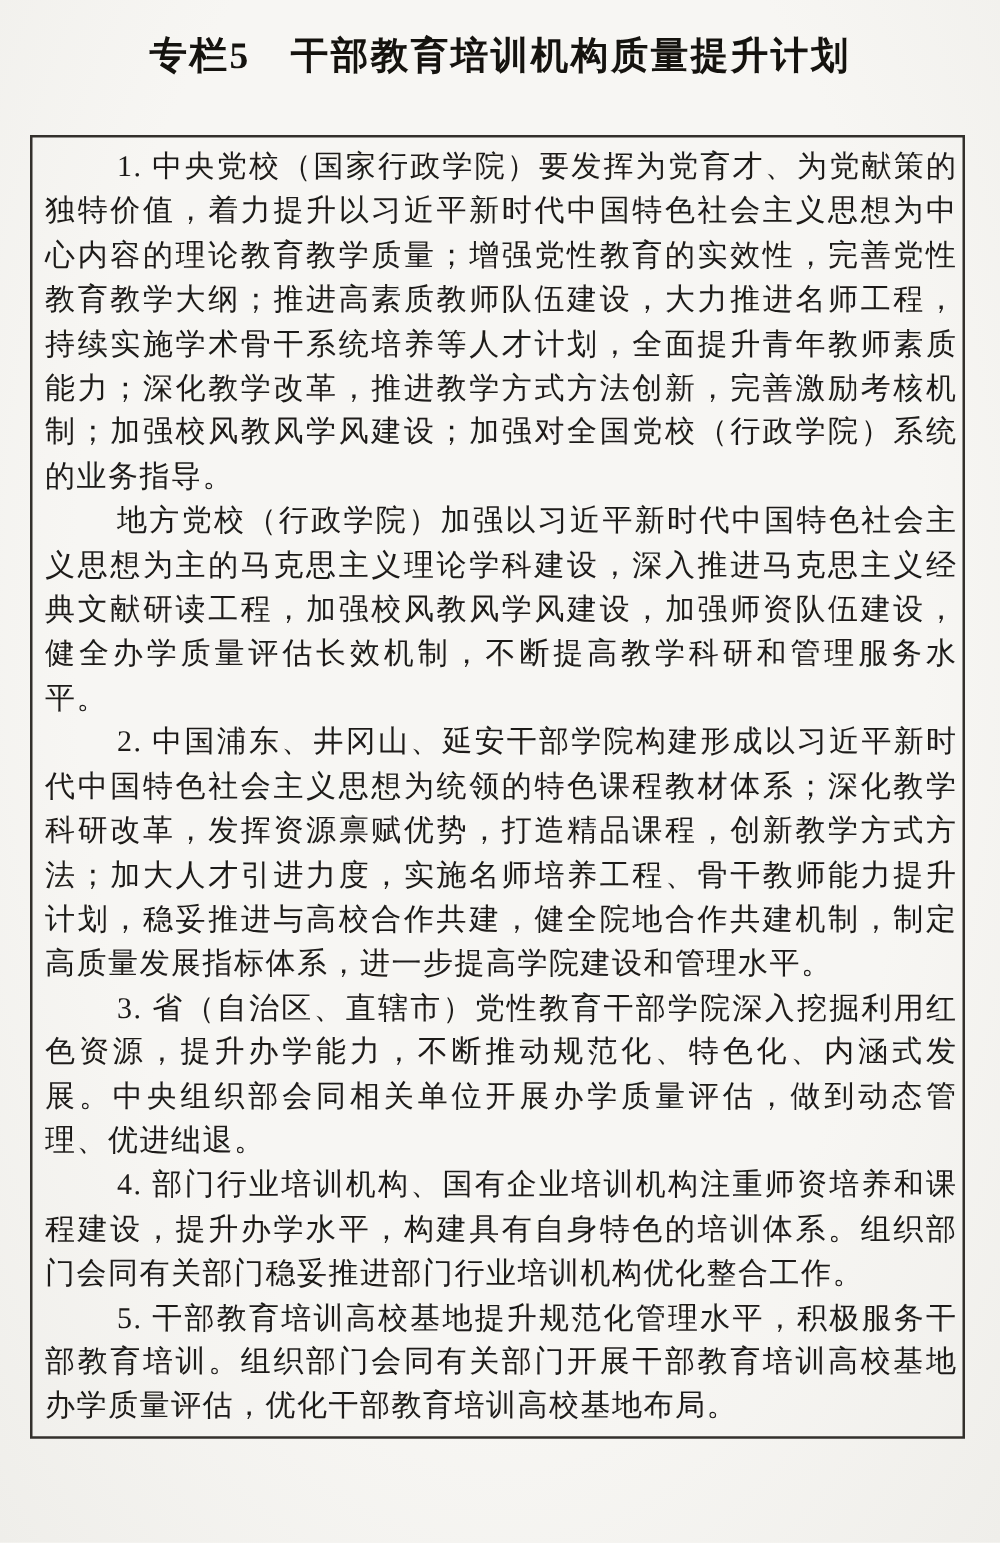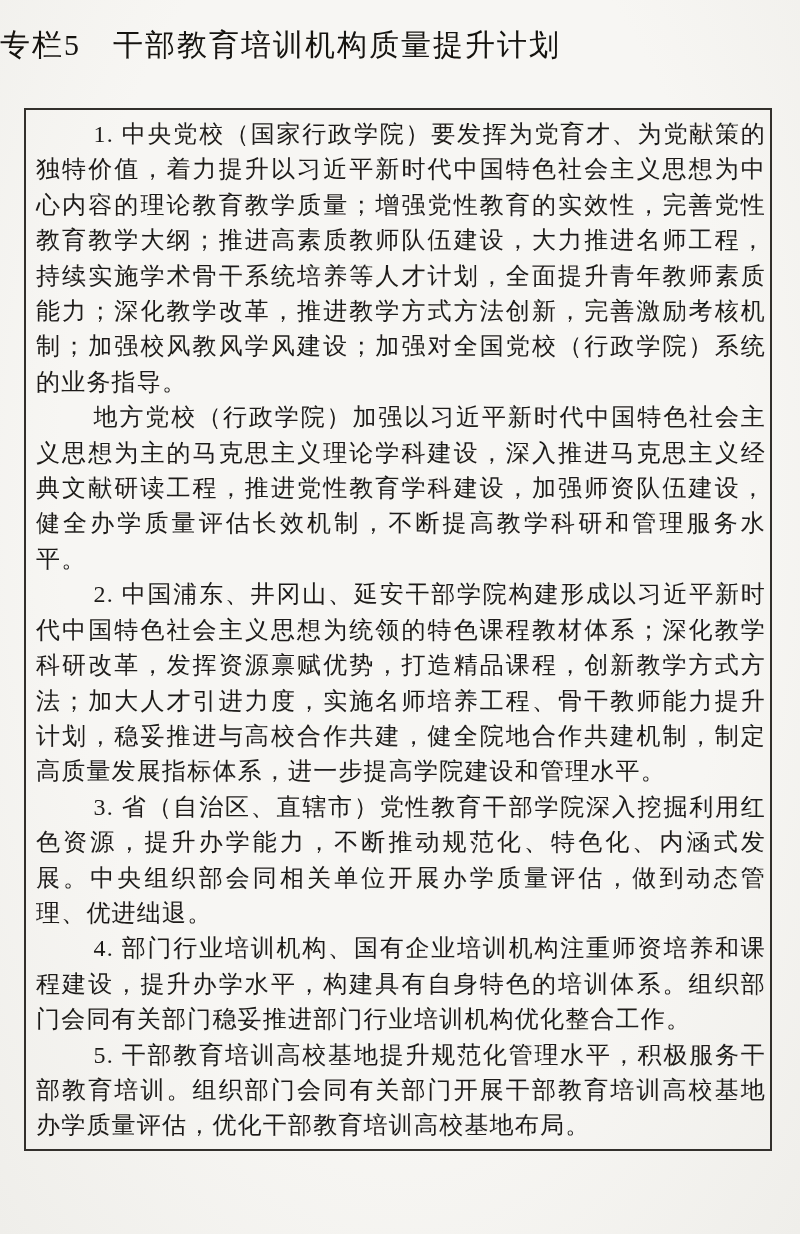--- a/index.html
+++ b/index.html
@@ -15,23 +15,24 @@
   }
   .page {
     position: relative;
     width: 800px;
     height: 1234px;
     background: radial-gradient(ellipse at 50% 40%, #f7f6f3 60%, #efeeea 100%);
   }
   .doc-title {
     margin: 0;
     padding-top: 27px;
+    text-align: center;
     font-size: 30px;
     line-height: 36px;
-    font-weight: normal;
+    font-weight: bold;
     color: #15130f;
     letter-spacing: 2px;
     white-space: nowrap;
   }
   .doc-title .title-gap {
     display: inline-block;
     width: 32px;
   }
   .content-box {
     box-sizing: border-box;
@@ -56,20 +57,20 @@
 </style>
 </head>
 <body>
 
 <div class="page">
 
   <h1 class="doc-title"><span>专栏5</span><span class="title-gap"></span><span>干部教育培训机构质量提升计划</span></h1>
 
   <div class="content-box">
     <p>1. 中央党校（国家行政学院）要发挥为党育才、为党献策的独特价值，着力提升以习近平新时代中国特色社会主义思想为中心内容的理论教育教学质量；增强党性教育的实效性，完善党性教育教学大纲；推进高素质教师队伍建设，大力推进名师工程，持续实施学术骨干系统培养等人才计划，全面提升青年教师素质能力；深化教学改革，推进教学方式方法创新，完善激励考核机制；加强校风教风学风建设；加强对全国党校（行政学院）系统的业务指导。</p>
-    <p>地方党校（行政学院）加强以习近平新时代中国特色社会主义思想为主的马克思主义理论学科建设，深入推进马克思主义经典文献研读工程，推进党性教育学科建设，加强师资队伍建设，健全办学质量评估长效机制，不断提高教学科研和管理服务水平。</p>
+    <p>地方党校（行政学院）加强以习近平新时代中国特色社会主义思想为主的马克思主义理论学科建设，深入推进马克思主义经典文献研读工程，加强校风教风学风建设，加强师资队伍建设，健全办学质量评估长效机制，不断提高教学科研和管理服务水平。</p>
     <p>2. 中国浦东、井冈山、延安干部学院构建形成以习近平新时代中国特色社会主义思想为统领的特色课程教材体系；深化教学科研改革，发挥资源禀赋优势，打造精品课程，创新教学方式方法；加大人才引进力度，实施名师培养工程、骨干教师能力提升计划，稳妥推进与高校合作共建，健全院地合作共建机制，制定高质量发展指标体系，进一步提高学院建设和管理水平。</p>
     <p>3. 省（自治区、直辖市）党性教育干部学院深入挖掘利用红色资源，提升办学能力，不断推动规范化、特色化、内涵式发展。中央组织部会同相关单位开展办学质量评估，做到动态管理、优进绌退。</p>
     <p>4. 部门行业培训机构、国有企业培训机构注重师资培养和课程建设，提升办学水平，构建具有自身特色的培训体系。组织部门会同有关部门稳妥推进部门行业培训机构优化整合工作。</p>
     <p>5. 干部教育培训高校基地提升规范化管理水平，积极服务干部教育培训。组织部门会同有关部门开展干部教育培训高校基地办学质量评估，优化干部教育培训高校基地布局。</p>
   </div>
 
 </div>
 
 </body></html>

